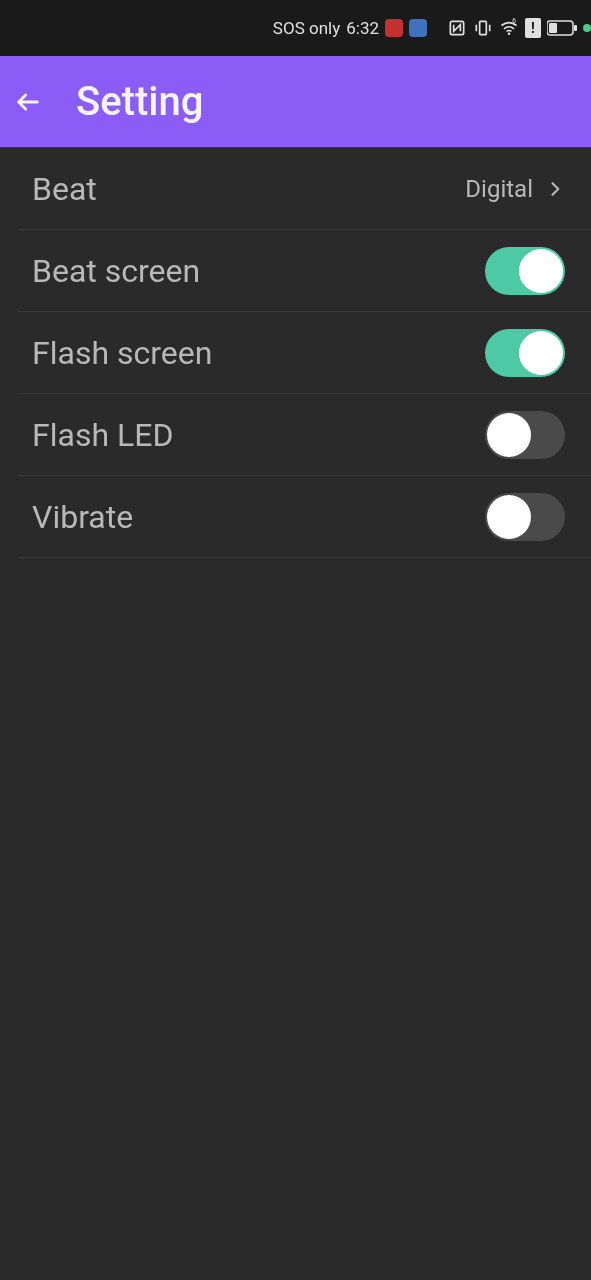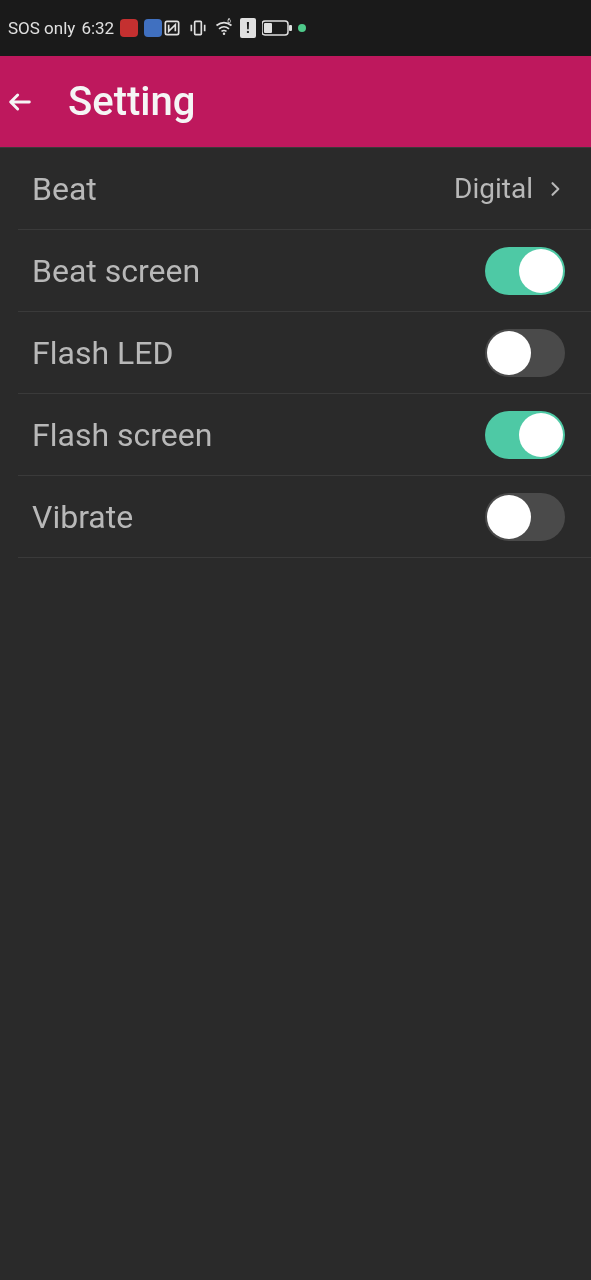--- a/index.html
+++ b/index.html
@@ -12,24 +12,25 @@
       height: 1280px;
       background: #2a2a2a;
       font-family: -apple-system, BlinkMacSystemFont, 'Segoe UI', Roboto, sans-serif;
       overflow: hidden;
     }
     .status-bar {
       height: 56px;
       background: #1a1a1a;
       display: flex;
       align-items: center;
-      justify-content: flex-start;
-      padding: 0 8px;
+      justify-content: flex-end;
+      padding: 0 0;
       color: #e0e0e0;
       font-size: 17px;
+      gap: 20px;
     }
     .status-left {
       display: flex;
       align-items: center;
       gap: 6px;
     }
     .status-right {
       display: flex;
       align-items: center;
       gap: 6px;
@@ -50,24 +51,24 @@
       fill: #e0e0e0;
     }
     .green-dot {
       width: 8px;
       height: 8px;
       border-radius: 50%;
       background: #4ec98a;
     }
     .app-bar {
       height: 92px;
-      background: #be185d;
-      display: flex;
-      align-items: center;
-      padding: 0 4px;
+      background: #8b5cf6;
+      display: flex;
+      align-items: center;
+      padding: 0 12px;
       border-bottom: 1px solid #3a3a3a;
       gap: 32px;
     }
     .back-arrow {
       width: 32px;
       height: 32px;
       display: flex;
       align-items: center;
       justify-content: center;
       cursor: pointer;
@@ -98,21 +99,21 @@
       font-size: 32px;
       color: #b8b8b8;
       font-weight: 400;
     }
     .setting-value-group {
       display: flex;
       align-items: center;
       gap: 12px;
     }
     .setting-value {
-      font-size: 28px;
+      font-size: 24px;
       color: #b8b8b8;
     }
     .chevron {
       width: 20px;
       height: 20px;
     }
     .toggle {
       width: 80px;
       height: 48px;
       border-radius: 24px;
@@ -201,33 +202,33 @@
   </div>
 
   <div class="setting-row">
     <div class="setting-label">Beat screen</div>
     <div class="toggle toggle-on">
       <div class="toggle-thumb"></div>
     </div>
   </div>
 
   <div class="setting-row">
+    <div class="setting-label">Flash screen</div>
+    <div class="toggle toggle-on">
+      <div class="toggle-thumb"></div>
+    </div>
+  </div>
+
+  <div class="setting-row">
     <div class="setting-label">Flash LED</div>
     <div class="toggle toggle-off">
       <div class="toggle-thumb"></div>
     </div>
   </div>
 
   <div class="setting-row">
-    <div class="setting-label">Flash screen</div>
-    <div class="toggle toggle-on">
-      <div class="toggle-thumb"></div>
-    </div>
-  </div>
-
-  <div class="setting-row">
     <div class="setting-label">Vibrate</div>
     <div class="toggle toggle-off">
       <div class="toggle-thumb"></div>
     </div>
   </div>
 
 </div>
 
 </body></html>

